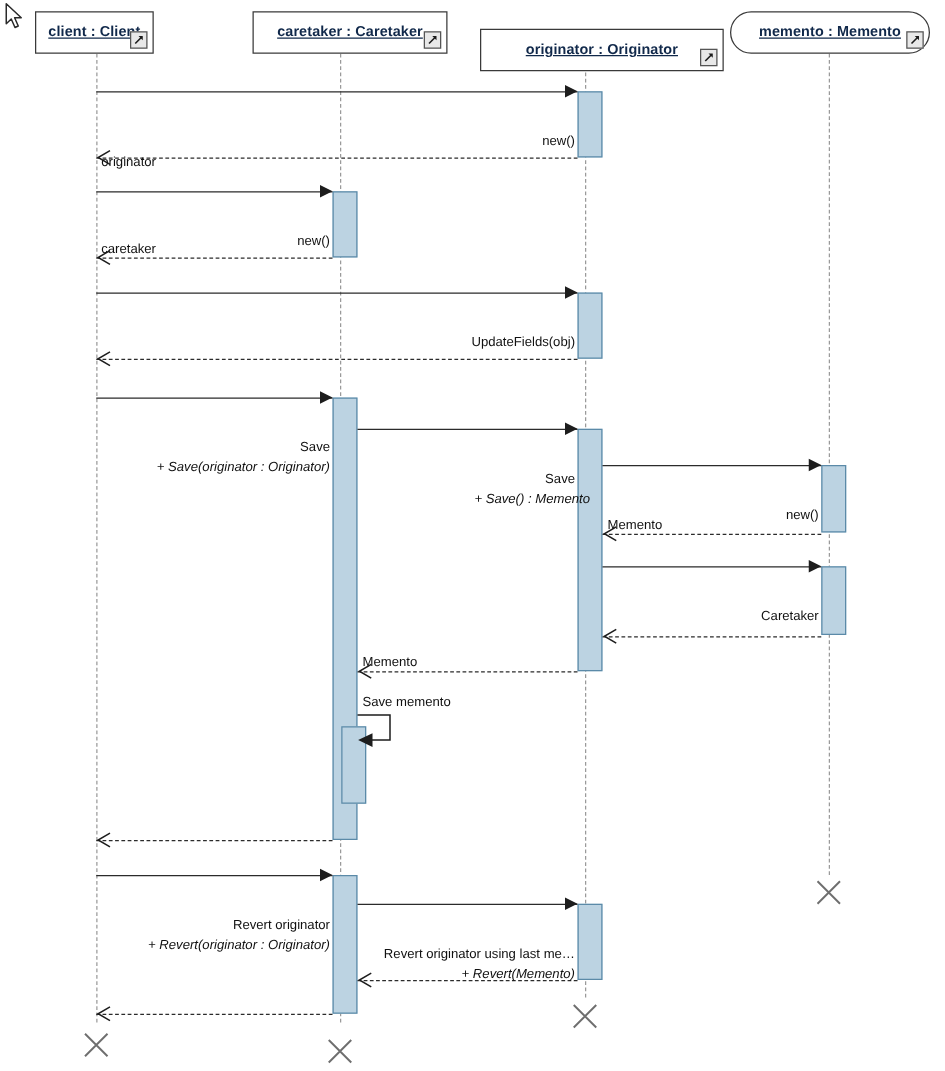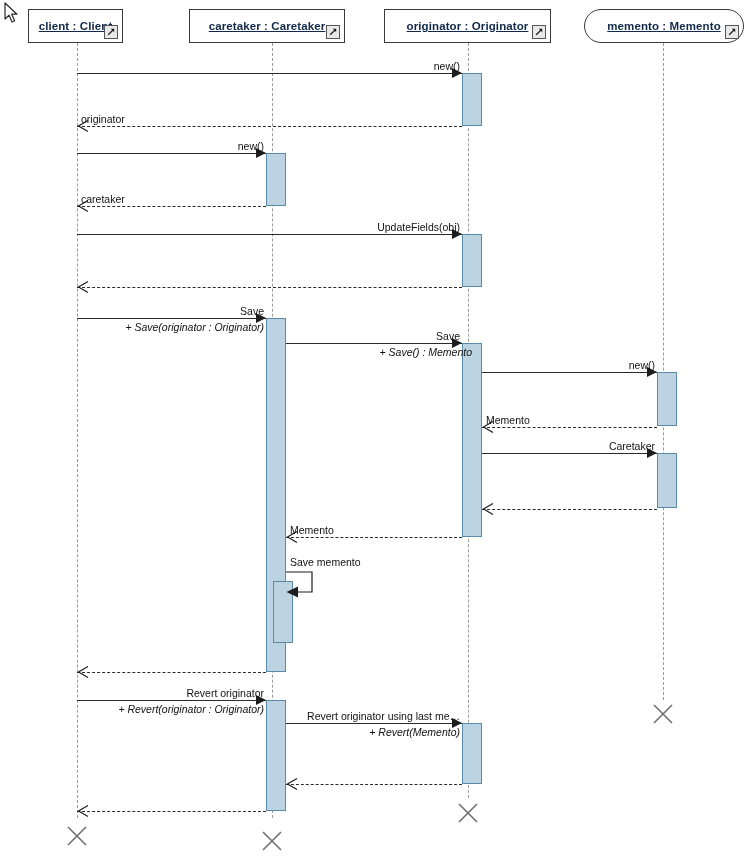--- a/index.html
+++ b/index.html
@@ -80,21 +80,21 @@
 
   
   .lbl{
     position:absolute;
     font-size:10.5px;
     color:#111;
     white-space:nowrap;
     line-height:12px;
   }
   .lbl.ital{font-style:italic;font-size:10.5px;}
-  .lbl.r{transform:translateX(-100%);}
+  .lbl.r{transform:translateX(-100%);margin-top:47px;}
 
   
   .selfcall{position:absolute;}
   .selfcall svg{display:block;overflow:visible;}
 
   
   .destroy-x{position:absolute;}
   .destroy-x svg{display:block;}
 
   
@@ -116,30 +116,30 @@
     <div class="lifeline-stem" style="left: 663px; top: 43px; height: 657px;"></div>
     <div class="lifeline-head" style="left: 28px; top: 9px; width: 95px; position: absolute;">
       <span class="lifeline-title">client : Client</span>
       <span class="ext-icon">
         <svg width="12" height="12" viewBox="0 0 12 12">
           <path d="M3.2 8.8 L8.4 3.6" stroke="#1b1b1b" stroke-width="1.3"></path>
           <polygon points="9.2,2.8 9.2,6.2 5.8,2.8" fill="#1b1b1b"></polygon>
         </svg>
       </span>
     </div>
-    <div class="lifeline-head" style="left: 189px; top: 9px; width: 156px; position: absolute;">
+    <div class="lifeline-head" style="left: 202px; top: 9px; width: 156px; position: absolute;">
       <span class="lifeline-title">caretaker : Caretaker</span>
       <span class="ext-icon">
         <svg width="12" height="12" viewBox="0 0 12 12">
           <path d="M3.2 8.8 L8.4 3.6" stroke="#1b1b1b" stroke-width="1.3"></path>
           <polygon points="9.2,2.8 9.2,6.2 5.8,2.8" fill="#1b1b1b"></polygon>
         </svg>
       </span>
     </div>
-    <div class="lifeline-head" style="left: 384px; top: 9px; width: 167px; position: absolute;">
+    <div class="lifeline-head" style="left: 384px; top: 23px; width: 195px; position: absolute;">
       <span class="lifeline-title">originator : Originator</span>
       <span class="ext-icon">
         <svg width="12" height="12" viewBox="0 0 12 12">
           <path d="M3.2 8.8 L8.4 3.6" stroke="#1b1b1b" stroke-width="1.3"></path>
           <polygon points="9.2,2.8 9.2,6.2 5.8,2.8" fill="#1b1b1b"></polygon>
         </svg>
       </span>
     </div>
     <div class="lifeline-head" style="left: 584px; top: 9px; width: 160px; position: absolute; border-radius: 17px;">
       <span class="lifeline-title">memento : Memento</span>
@@ -162,21 +162,21 @@
     <div class="activation" style="left: 462px; top: 723px; height: 61px; z-index: 3;"></div>
     <div class="msg-line" style="left: 77px; top: 73px; width: 385px; z-index: 5;"></div>
     <div class="arrow-solid right" style="top: 68px; left: 452px; z-index: 7;"></div>
     <div class="lbl r" style="top: 60px; z-index: 8; left: 460px;">new()</div>
     <div class="msg-line dashed" style="left: 77px; top: 126px; width: 385px; z-index: 5;"></div>
     <div class="arrow-open" style="top: 120px; left: 77px; z-index: 7;">
       <svg width="12" height="12" viewBox="0 0 12 12">
         <path d="M11,0.5 L1.5,6 L11,11.5" fill="none" stroke="#1d1d1d" stroke-width="1.2"></path>
       </svg>
     </div>
-    <div class="lbl" style="top: 113px; z-index: 8; left: 81px;">originator</div>
+    <div class="lbl" style="top: 124px; z-index: 8; left: 81px;">originator</div>
     <div class="msg-line" style="left: 77px; top: 153px; width: 189px; z-index: 5;"></div>
     <div class="arrow-solid right" style="top: 148px; left: 256px; z-index: 7;"></div>
     <div class="lbl r" style="top: 140px; z-index: 8; left: 264px;">new()</div>
     <div class="msg-line dashed" style="left: 77px; top: 206px; width: 189px; z-index: 5;"></div>
     <div class="arrow-open" style="top: 200px; left: 77px; z-index: 7;">
       <svg width="12" height="12" viewBox="0 0 12 12">
         <path d="M11,0.5 L1.5,6 L11,11.5" fill="none" stroke="#1d1d1d" stroke-width="1.2"></path>
       </svg>
     </div>
     <div class="lbl" style="top: 193px; z-index: 8; left: 81px;">caretaker</div>

